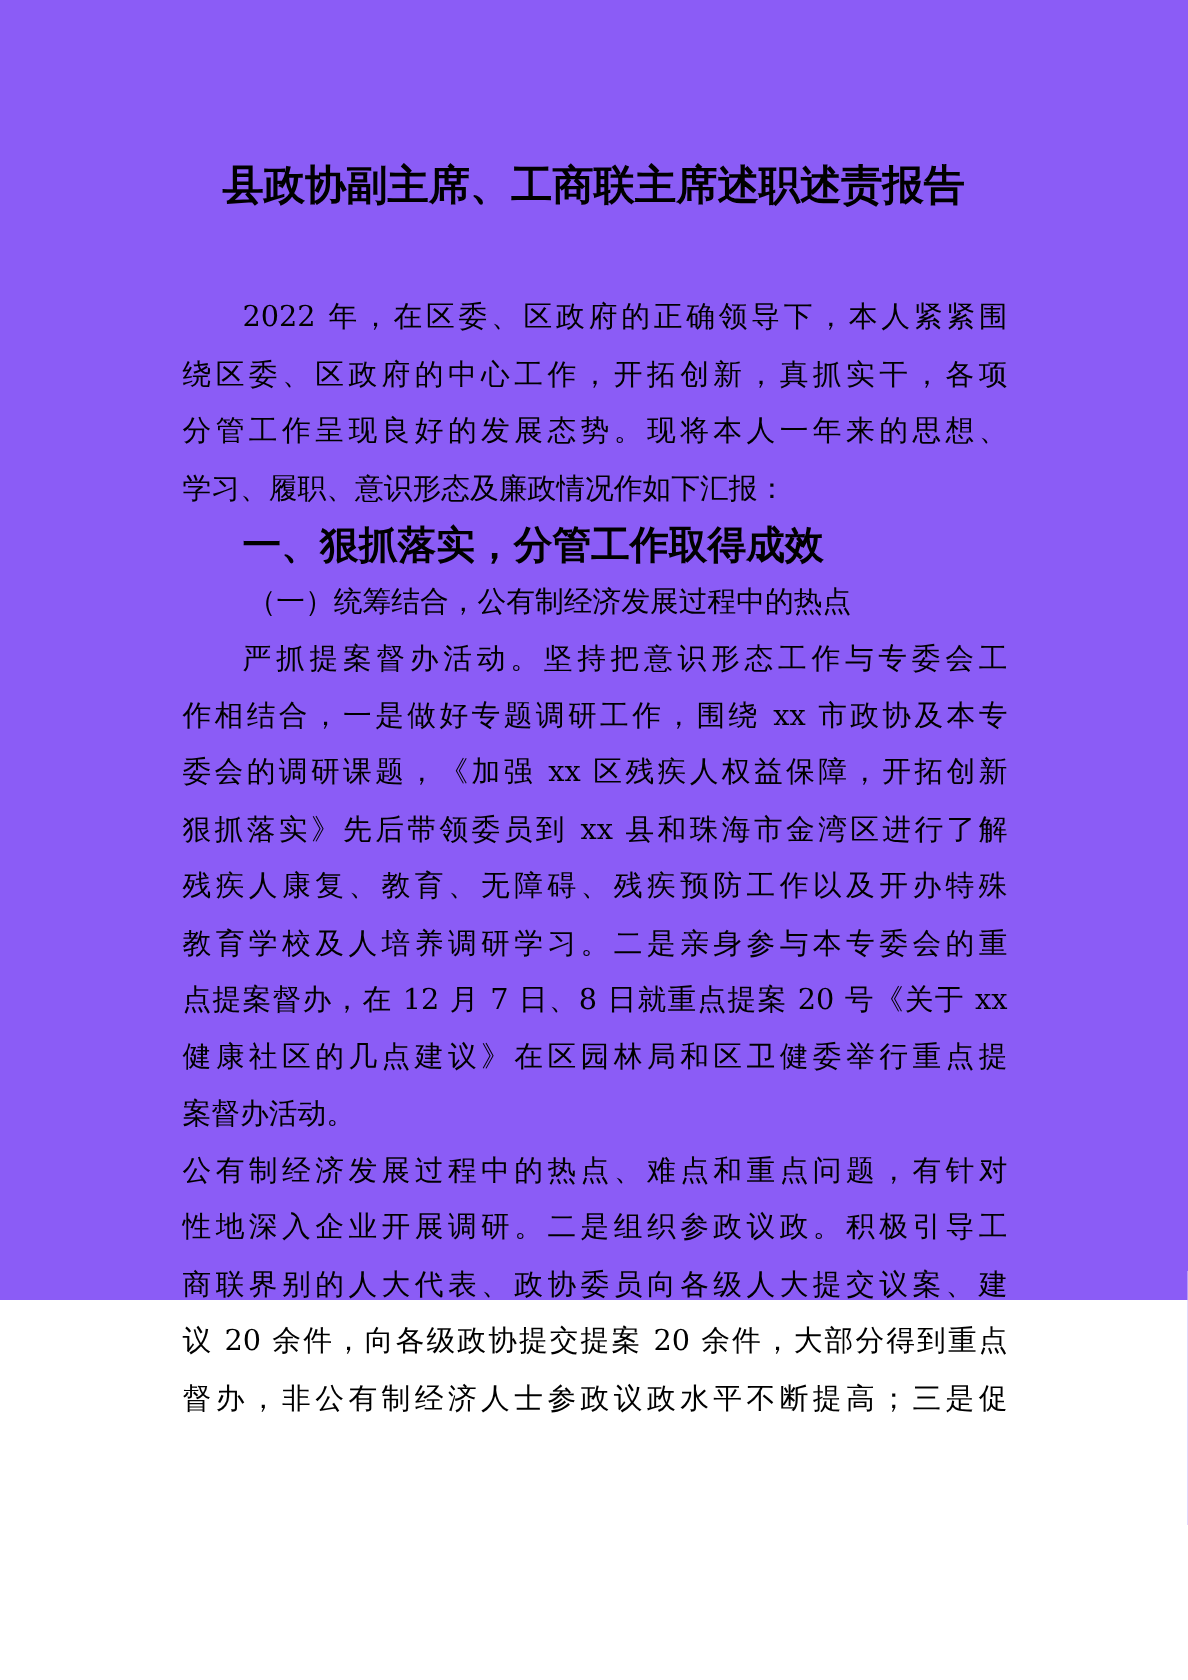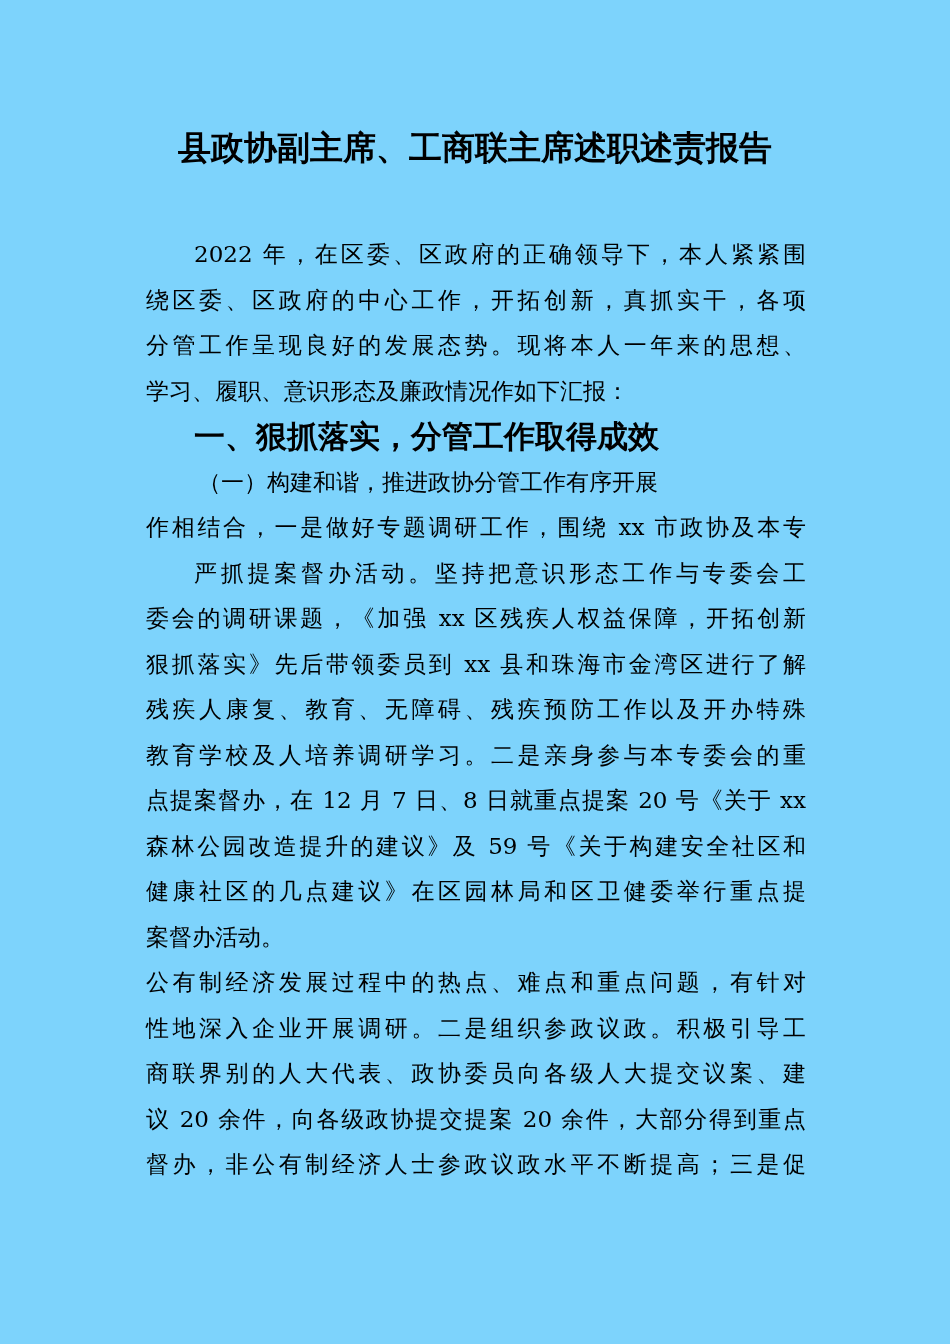--- a/index.html
+++ b/index.html
@@ -13,22 +13,22 @@
       position: relative;
       overflow: hidden;
       font-family: "DejaVu Serif", "Liberation Serif", serif;
       color: #000000;
     }
     .page {
       position: absolute;
       left: 0;
       top: 0;
       width: 950px;
-      height: 1344px;
-      background: #7dd3fc;
+      height: 1040px;
+      background: #8b5cf6;
     }
     .title {
       position: absolute;
       left: 0;
       top: 122px;
       width: 950px;
       text-align: center;
       font-family: "DejaVu Serif", "Liberation Serif", serif;
       font-weight: bold;
       font-size: 33px;
@@ -79,31 +79,30 @@
 
     <div>
       <div class="line indent">2022 年，在区委、区政府的正确领导下，本人紧紧围</div>
       <div class="line">绕区委、区政府的中心工作，开拓创新，真抓实干，各项</div>
       <div class="line">分管工作呈现良好的发展态势。现将本人一年来的思想、</div>
       <div class="line last">学习、履职、意识形态及廉政情况作如下汇报：</div>
     </div>
 
     <div class="line indent h1">一、狠抓落实，分管工作取得成效</div>
 
-    <div class="line h2">（一）构建和谐，推进政协分管工作有序开展</div>
+    <div class="line h2">（一）统筹结合，公有制经济发展过程中的热点</div>
 
     <div>
+      <div class="line indent">严抓提案督办活动。坚持把意识形态工作与专委会工</div>
       <div class="line">作相结合，一是做好专题调研工作，围绕 xx 市政协及本专</div>
-      <div class="line indent">严抓提案督办活动。坚持把意识形态工作与专委会工</div>
       <div class="line">委会的调研课题，《加强 xx 区残疾人权益保障，开拓创新</div>
       <div class="line">狠抓落实》先后带领委员到 xx 县和珠海市金湾区进行了解</div>
       <div class="line">残疾人康复、教育、无障碍、残疾预防工作以及开办特殊</div>
       <div class="line">教育学校及人培养调研学习。二是亲身参与本专委会的重</div>
       <div class="line">点提案督办，在 12 月 7 日、8 日就重点提案 20 号《关于 xx</div>
-      <div class="line">森林公园改造提升的建议》及 59 号《关于构建安全社区和</div>
       <div class="line">健康社区的几点建议》在区园林局和区卫健委举行重点提</div>
       <div class="line last">案督办活动。</div>
     </div>
 
     <div>
       <div class="line">公有制经济发展过程中的热点、难点和重点问题，有针对</div>
       <div class="line">性地深入企业开展调研。二是组织参政议政。积极引导工</div>
       <div class="line">商联界别的人大代表、政协委员向各级人大提交议案、建</div>
       <div class="line">议 20 余件，向各级政协提交提案 20 余件，大部分得到重点</div>
       <div class="line">督办，非公有制经济人士参政议政水平不断提高；三是促</div>

